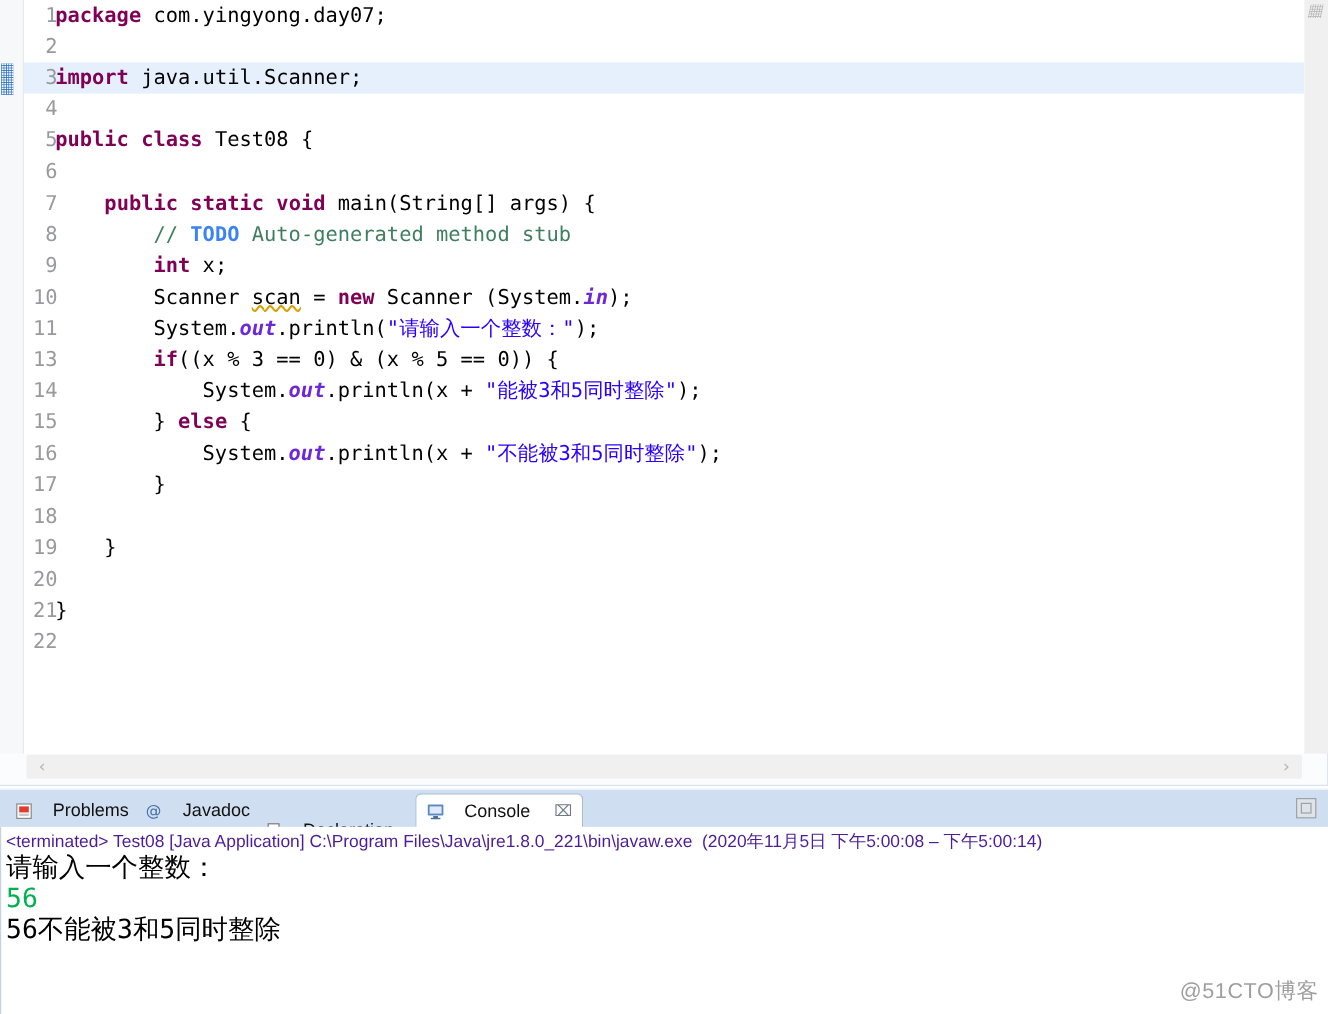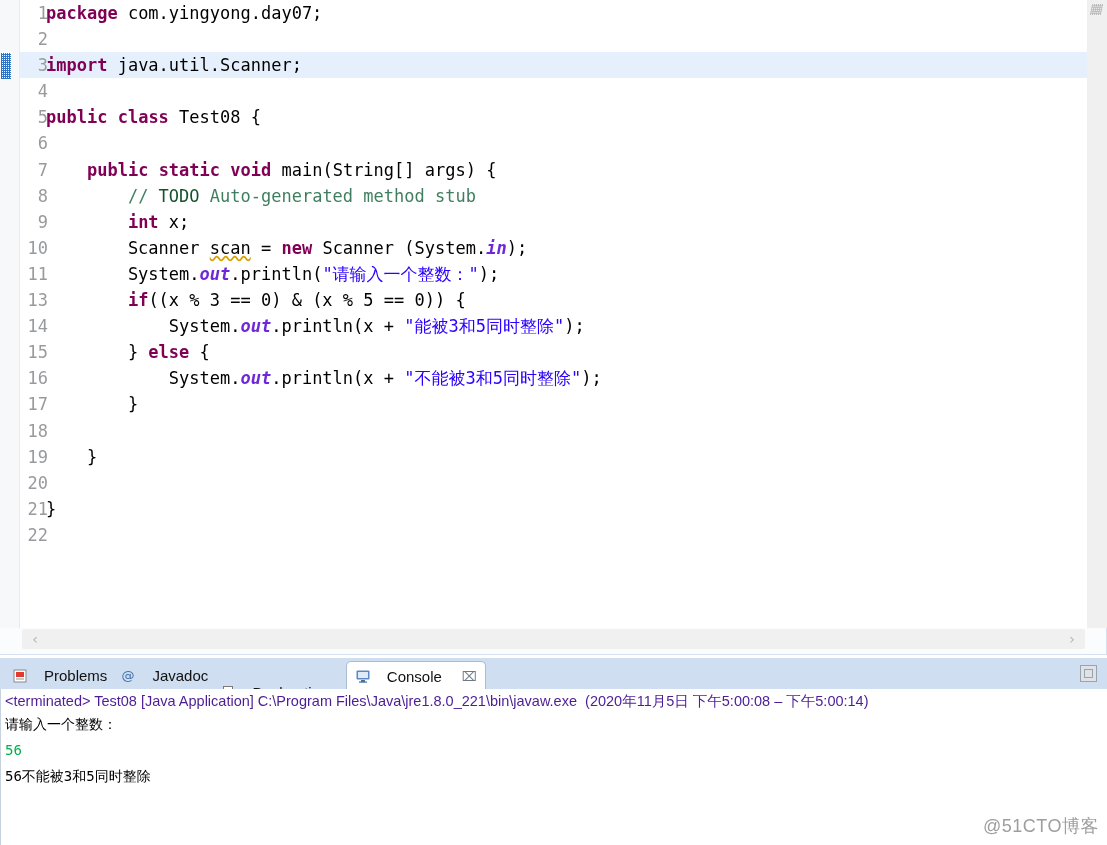--- a/index.html
+++ b/index.html
@@ -91,21 +91,21 @@
   .lntext {
     position: absolute;
     left: 26px;
     color: #000000;
   }
 
   
   .kw   { color: #7f0055; font-weight: bold; }
   .str  { color: #2a00ff; }
   .cmt  { color: #3f7f5f; }
-  .todo { color: #14532d; font-weight: normal; }
+  .todo { color: #3b82f6; font-weight: bold; }
   .fld  { color: #6d28d9; font-style: italic; font-weight: bold; }
   .warnword {
     color: #000000;
     text-decoration: underline wavy #d6a000;
     text-decoration-skip-ink: none;
   }
 
   
   #editor-hscroll {
     position: absolute;
@@ -207,21 +207,21 @@
   }
   #terminated-line {
     margin: 3px 0 0 4px;
     font-size: 14.5px;
     color: #4c1d95;
     font-family: "Liberation Sans", sans-serif;
     white-space: pre;
   }
   .out-line {
     margin-left: 4px;
-    font-size: 14px;
+    font-size: 22px;
     line-height: 26px;
     font-family: "DejaVu Sans Mono", monospace;
     white-space: pre;
     color: #000000;
   }
   .out-line.stdin { color: #00b14f; }
 
   #watermark {
     position: absolute;
     right: 8px; bottom: 7px;

